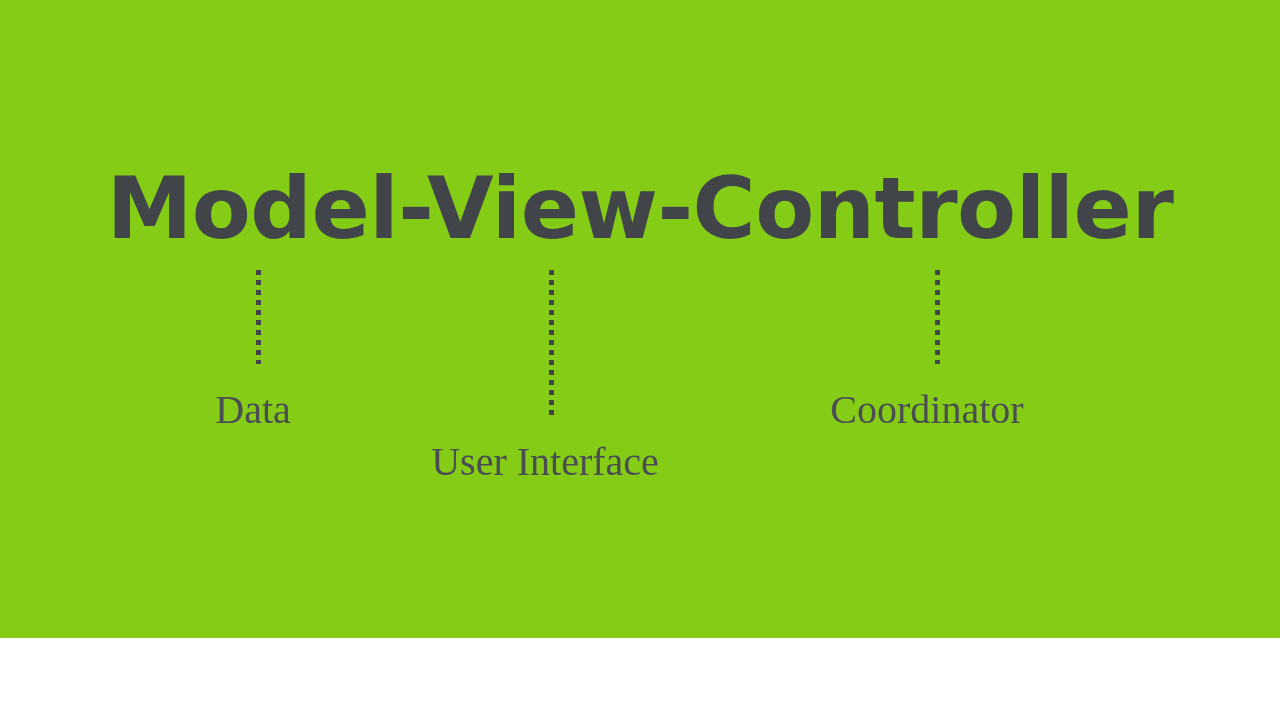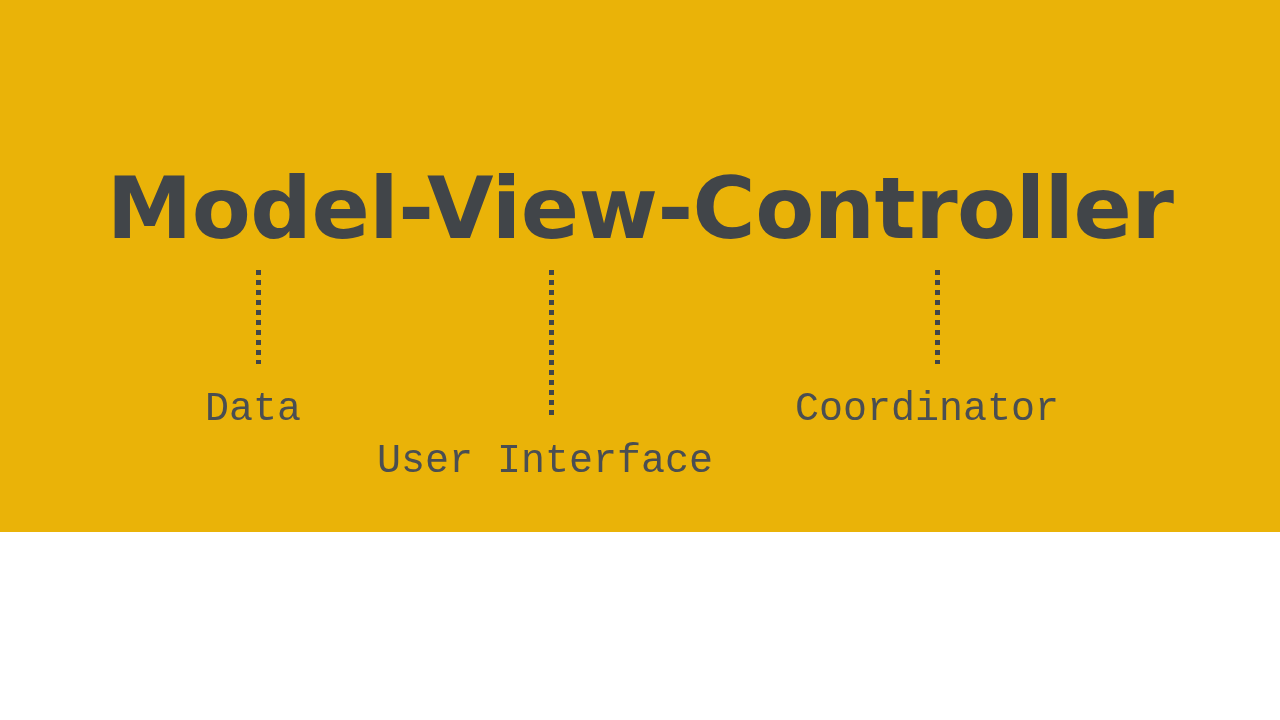--- a/index.html
+++ b/index.html
@@ -11,22 +11,22 @@
     width: 1280px;
     height: 720px;
     background: #ffffff;
     font-family: "DejaVu Sans", "Liberation Sans", sans-serif;
     overflow: hidden;
   }
 
   #slide {
     position: relative;
     width: 1280px;
-    height: 532px;
-    background: #eab308;
+    height: 638px;
+    background: #84cc16;
   }
 
   
   .title {
     position: absolute;
     left: 0;
     top: 158px;
     width: 1280px;
     text-align: center;
     font-family: "DejaVu Sans", "Liberation Sans", sans-serif;
@@ -64,21 +64,21 @@
   }
   .connector.c-right {
     left: 935px;
     top: 270px;
     height: 94px;
   }
 
   
   .label {
     position: absolute;
-    font-family: Liberation Mono, monospace;
+    font-family: Liberation Serif, serif;
     font-weight: 300;
     font-size: 40px;
     line-height: 48px;
     color: #4a4e52;
     white-space: nowrap;
     text-align: center;
     transform: translateX(-50%);
   }
   .label.l-data {
     left: 253px;

